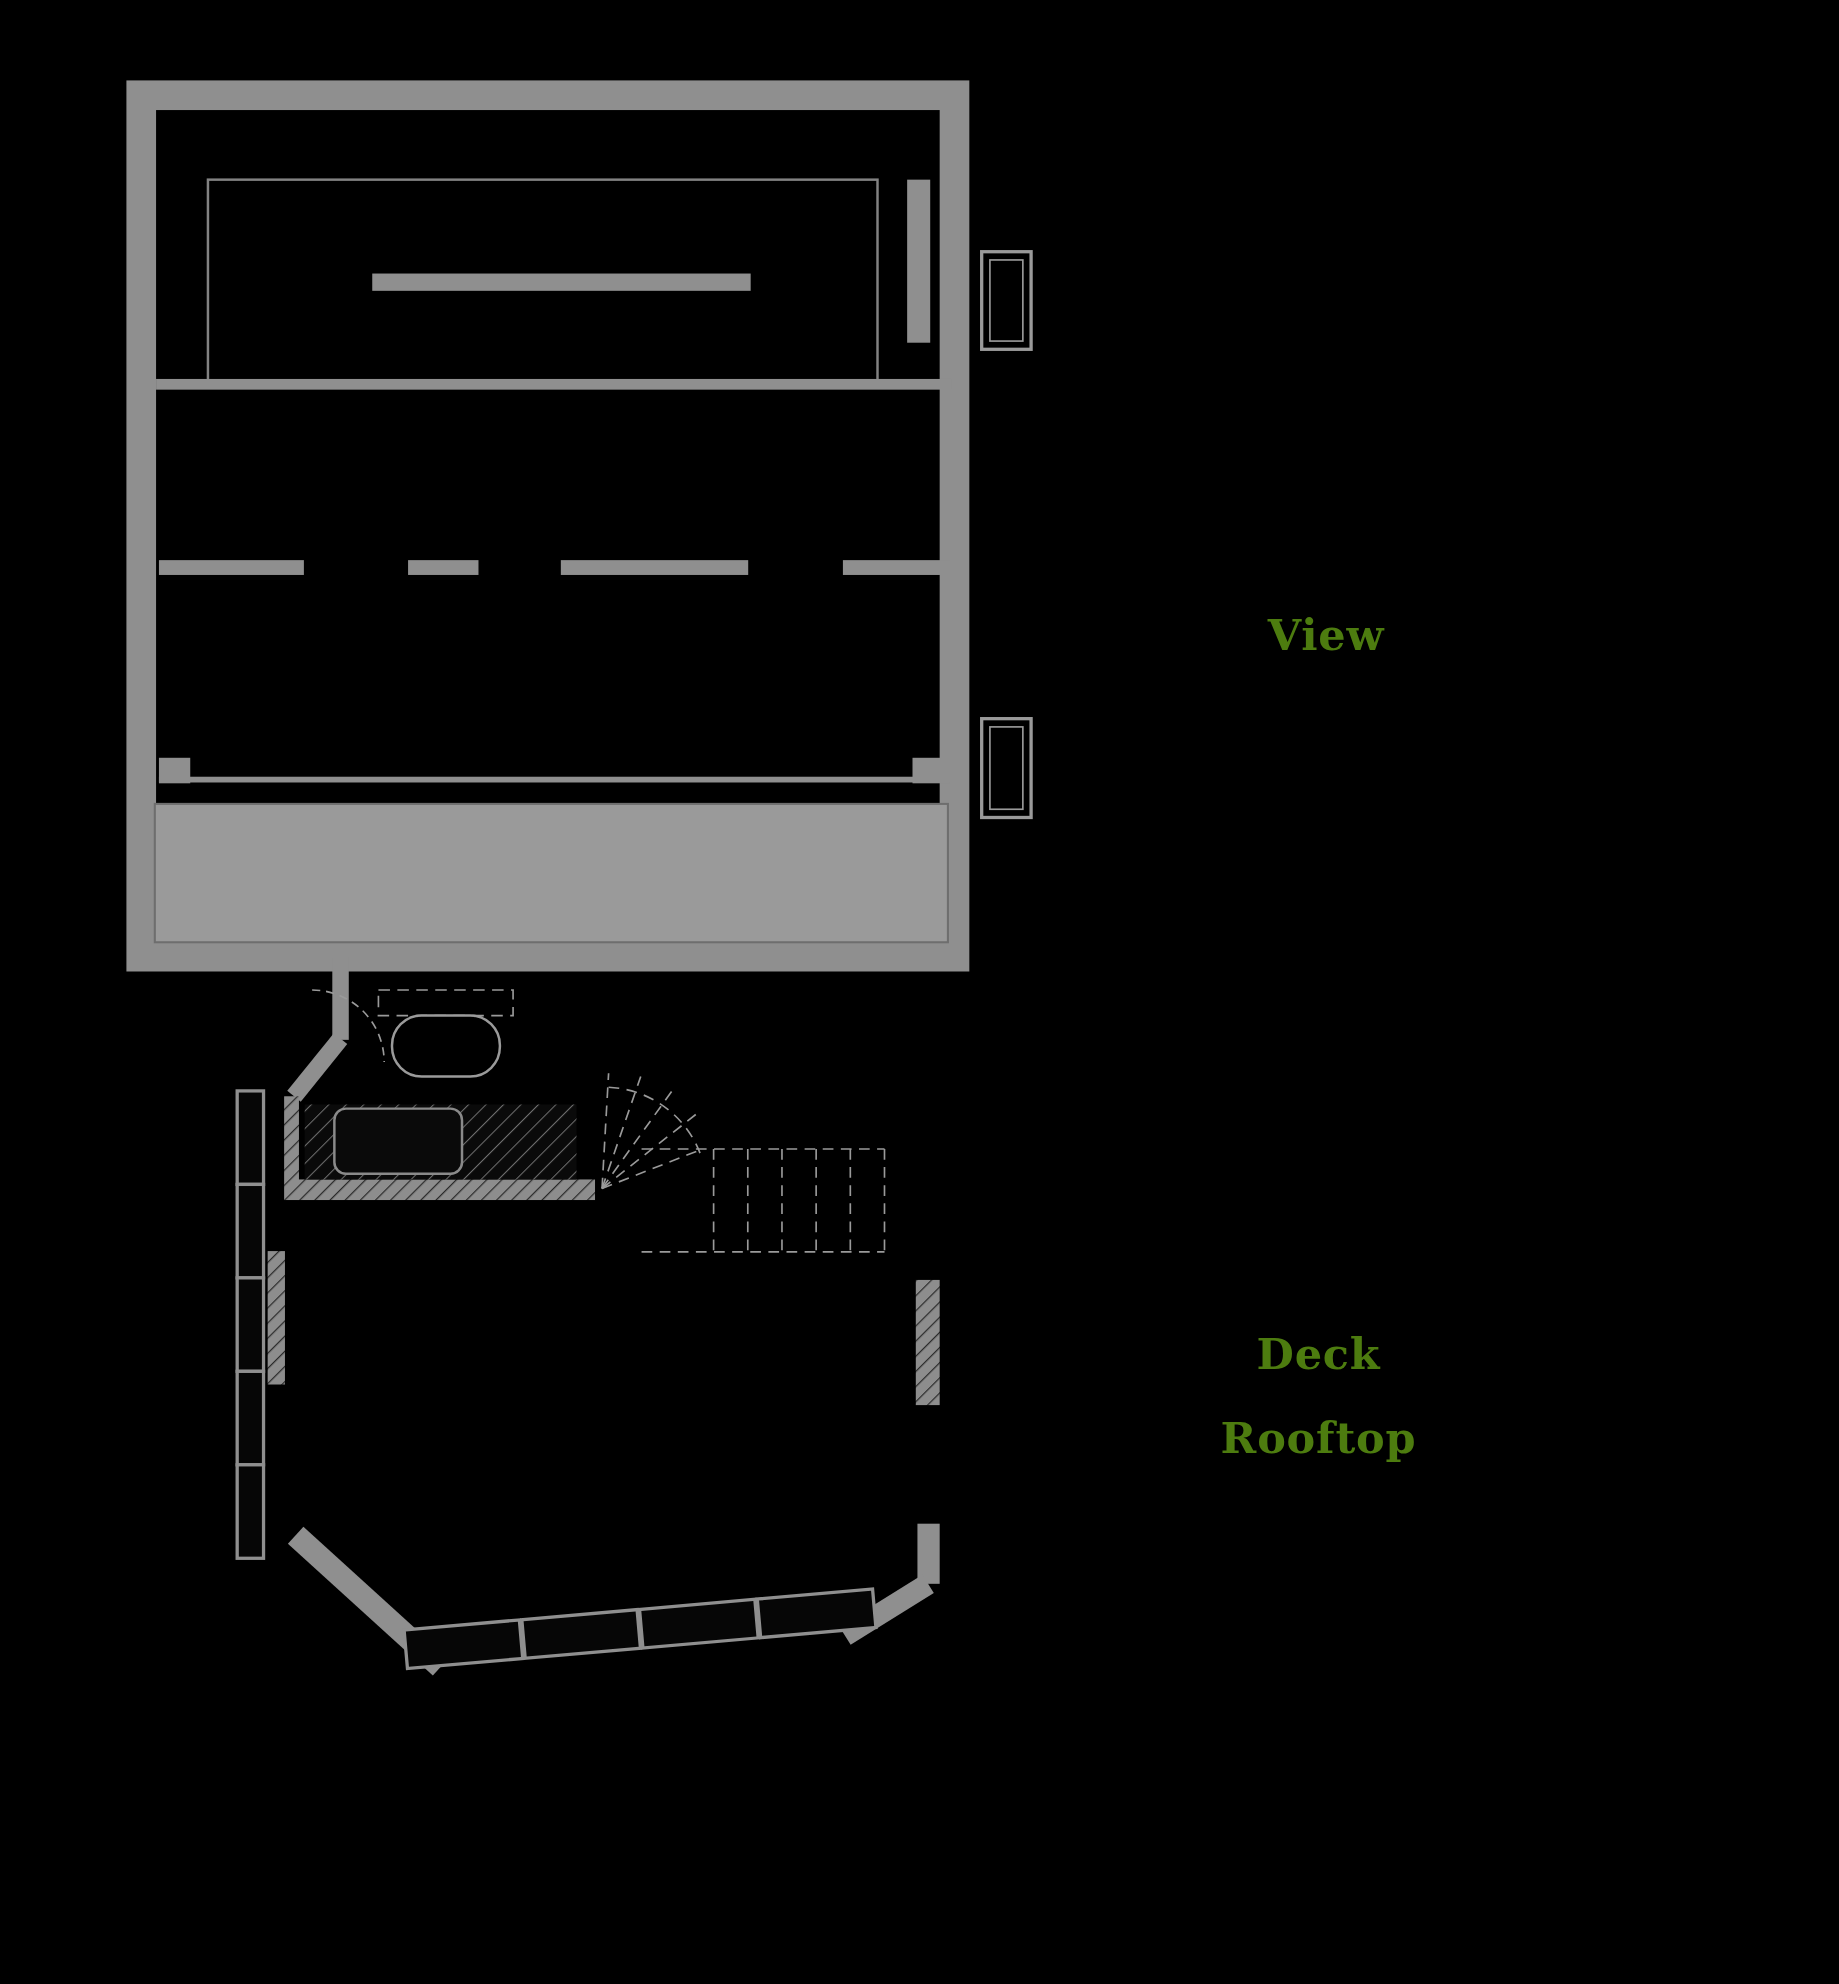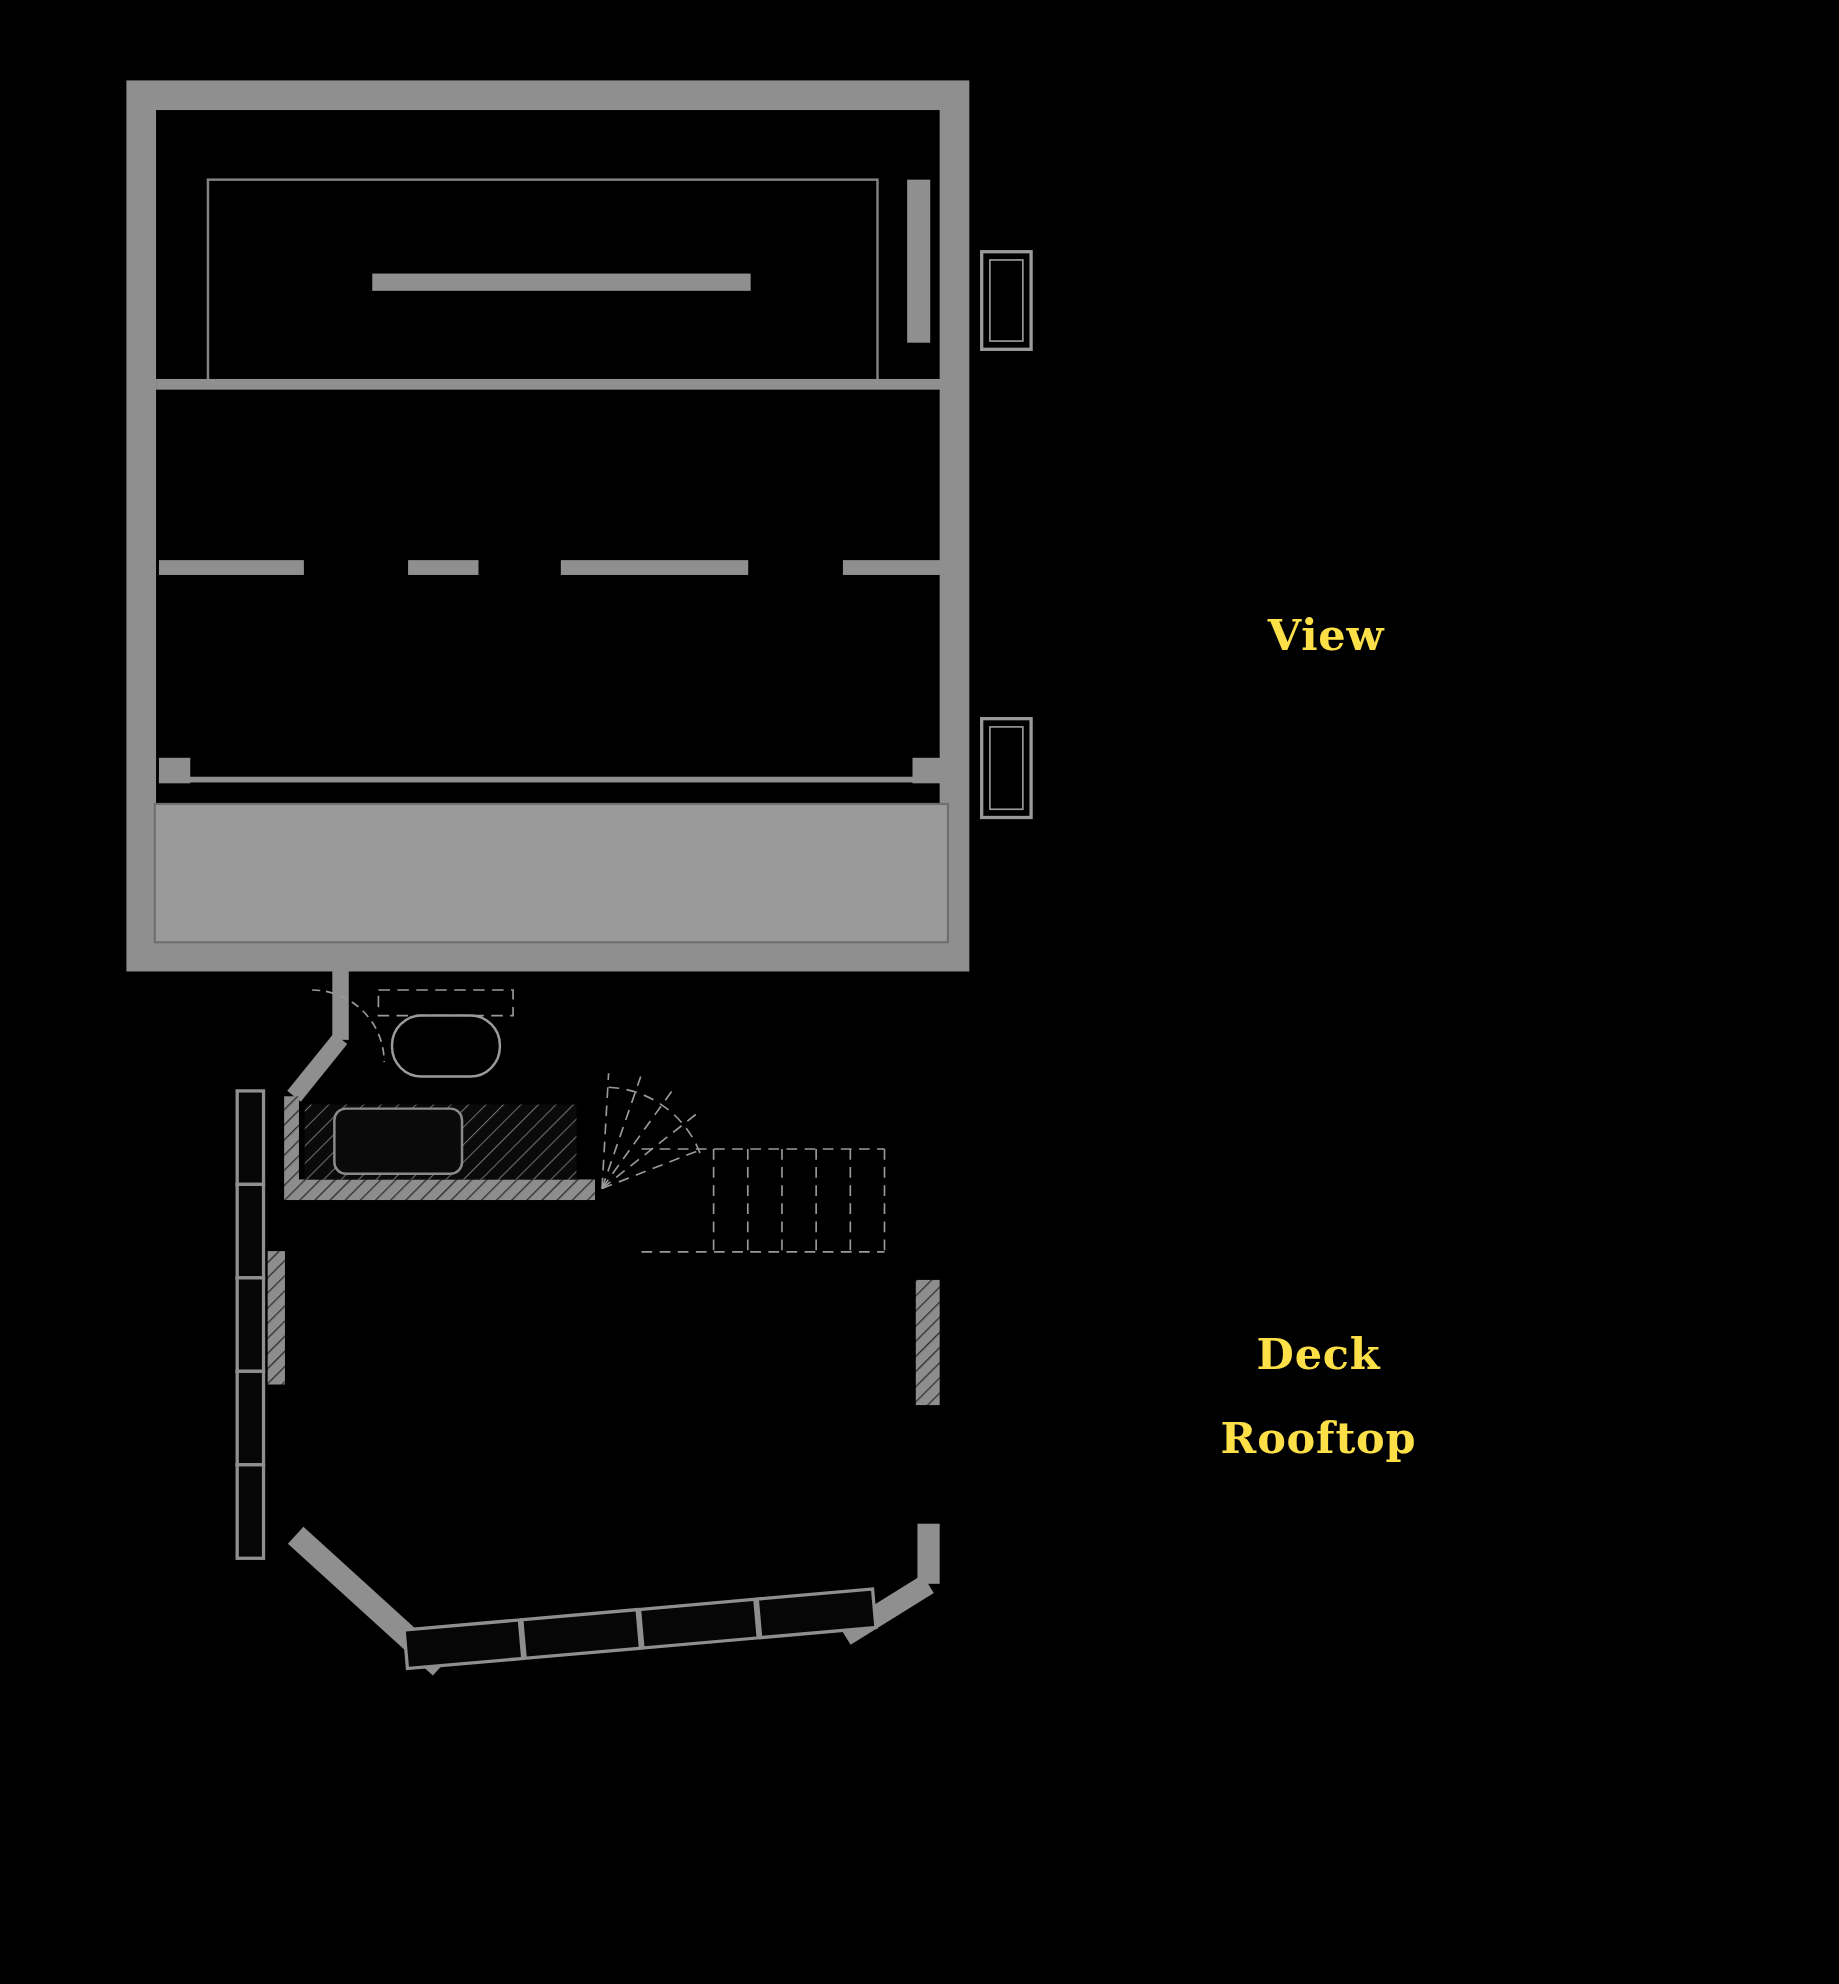--- a/index.html
+++ b/index.html
@@ -15,21 +15,21 @@
     overflow: hidden;
     font-family: "DejaVu Serif", serif;
   }
   .plan-svg {
     position: absolute;
     left: 0;
     top: 0;
   }
   .plan-label {
     position: absolute;
-    color: #fde047;
+    color: #4d7c0f;
     font-weight: bold;
     font-size: 43px;
     text-align: center;
     letter-spacing: 0.8px;
     line-height: 1.1;
     white-space: nowrap;
   }
   .label-view      { left: 1227px; top: 612px; width: 198px; }
   .label-rooftoppath { left: 624px; top: 1188px; width: 321px; }
   .label-deck1     { left: 1195px; top: 1415px; width: 247px; }

